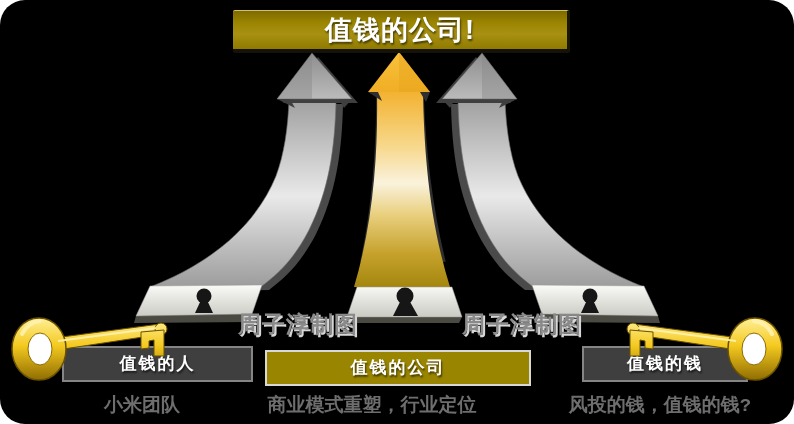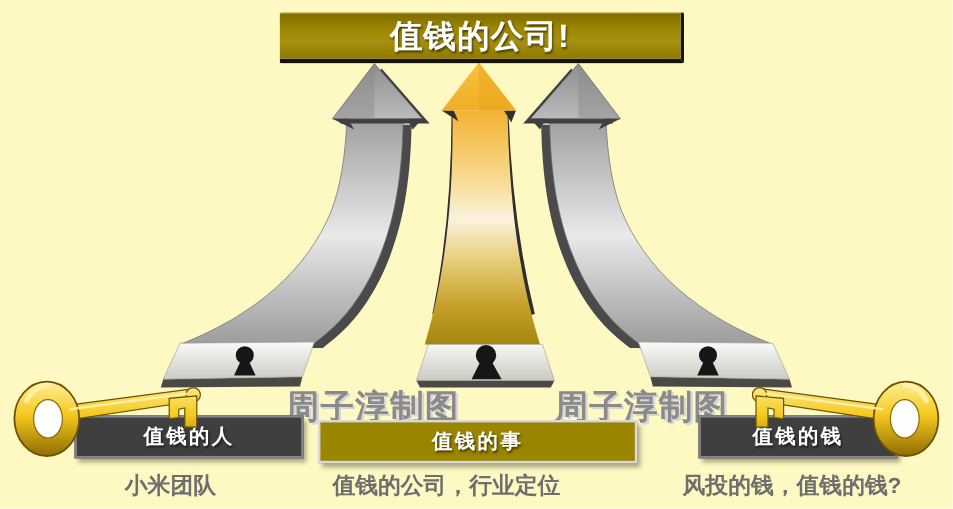--- a/index.html
+++ b/index.html
@@ -1,18 +1,19 @@
 <!DOCTYPE html>
 <html><head>
 <meta charset="utf-8">
 <style>
   html,body{margin:0;padding:0;background:#ffffff;}
   #stage{
-    position:relative;width:794px;height:424px;overflow:hidden;background:#fef9c3;
+    position:relative;width:794px;height:424px;overflow:hidden;background:#000000;
     font-family:"Liberation Sans","DejaVu Sans",sans-serif;
+    border-radius:25px;
   }
   svg{position:absolute;left:0;top:0;}
   #arrow-layer{z-index:1;}
   #key-layer{z-index:30;pointer-events:none;}
   .banner{
     position:absolute;left:233px;top:10px;width:334px;height:38px;z-index:10;
     background:linear-gradient(180deg,#7e6b00 0%,#9a8400 30%,#a89112 60%,#8f7a00 100%);
     border-top:1px solid #cfc268;border-right:3px solid #1a1700;border-bottom:4px solid #15120a;
     border-radius:2px;
     color:#ffffff;font-size:27px;font-weight:bold;text-align:center;line-height:38px;
@@ -29,22 +30,22 @@
   #hbox-business{left:265px;top:350px;width:262px;}
   #hbox-money{left:582px;top:346px;width:162px;}
   .subtitle{
     position:absolute;z-index:10;color:#6e6e6e;font-size:19px;font-weight:bold;
     text-align:center;top:392px;white-space:nowrap;font-family:Liberation Mono, monospace;
   }
   #sub-people{left:57px;width:170px;}
   #sub-business{left:262px;width:220px;}
   #sub-money{left:550px;width:220px;}
   .watermark{
-    position:absolute;z-index:5;color:#8a8a8a;font-size:28px;font-weight:bold;white-space:nowrap;
-    text-shadow:2px 2px 0 #d6d6d6;letter-spacing:1px;top:320px;
+    position:absolute;z-index:5;color:#8a8a8a;font-size:23px;font-weight:bold;white-space:nowrap;
+    text-shadow:2px 2px 0 #d6d6d6;letter-spacing:1px;top:309px;
   }
   #wm-left{left:238px;}
   #wm-right{left:462px;}
 </style>
 </head>
 <body>
 
 <div id="stage">
 
   <svg id="arrow-layer" width="794" height="424" viewBox="0 0 794 424">
@@ -112,25 +113,25 @@
       </g>
     </g>
   </svg>
 
   <div class="banner">值钱的公司!</div>
 
   <div class="watermark" id="wm-left">周子淳制图</div>
   <div class="watermark" id="wm-right">周子淳制图</div>
 
   <div class="hbox dark" id="hbox-people">值钱的人</div>
-  <div class="hbox gold" id="hbox-business">值钱的事</div>
+  <div class="hbox gold" id="hbox-business">值钱的公司</div>
   <div class="hbox dark" id="hbox-money">值钱的钱</div>
 
   <div class="subtitle" id="sub-people">小米团队</div>
-  <div class="subtitle" id="sub-business">值钱的公司，行业定位</div>
+  <div class="subtitle" id="sub-business">商业模式重塑，行业定位</div>
   <div class="subtitle" id="sub-money">风投的钱，值钱的钱?</div>
 
   <svg id="key-layer" width="794" height="424" viewBox="0 0 794 424">
     <defs>
       <linearGradient id="keyGold" gradientUnits="userSpaceOnUse" x1="0" y1="316" x2="0" y2="382">
         <stop offset="0" stop-color="#FFF2A0"></stop>
         <stop offset="0.45" stop-color="#F4C91F"></stop>
         <stop offset="1" stop-color="#8A6800"></stop>
       </linearGradient>
     </defs>

